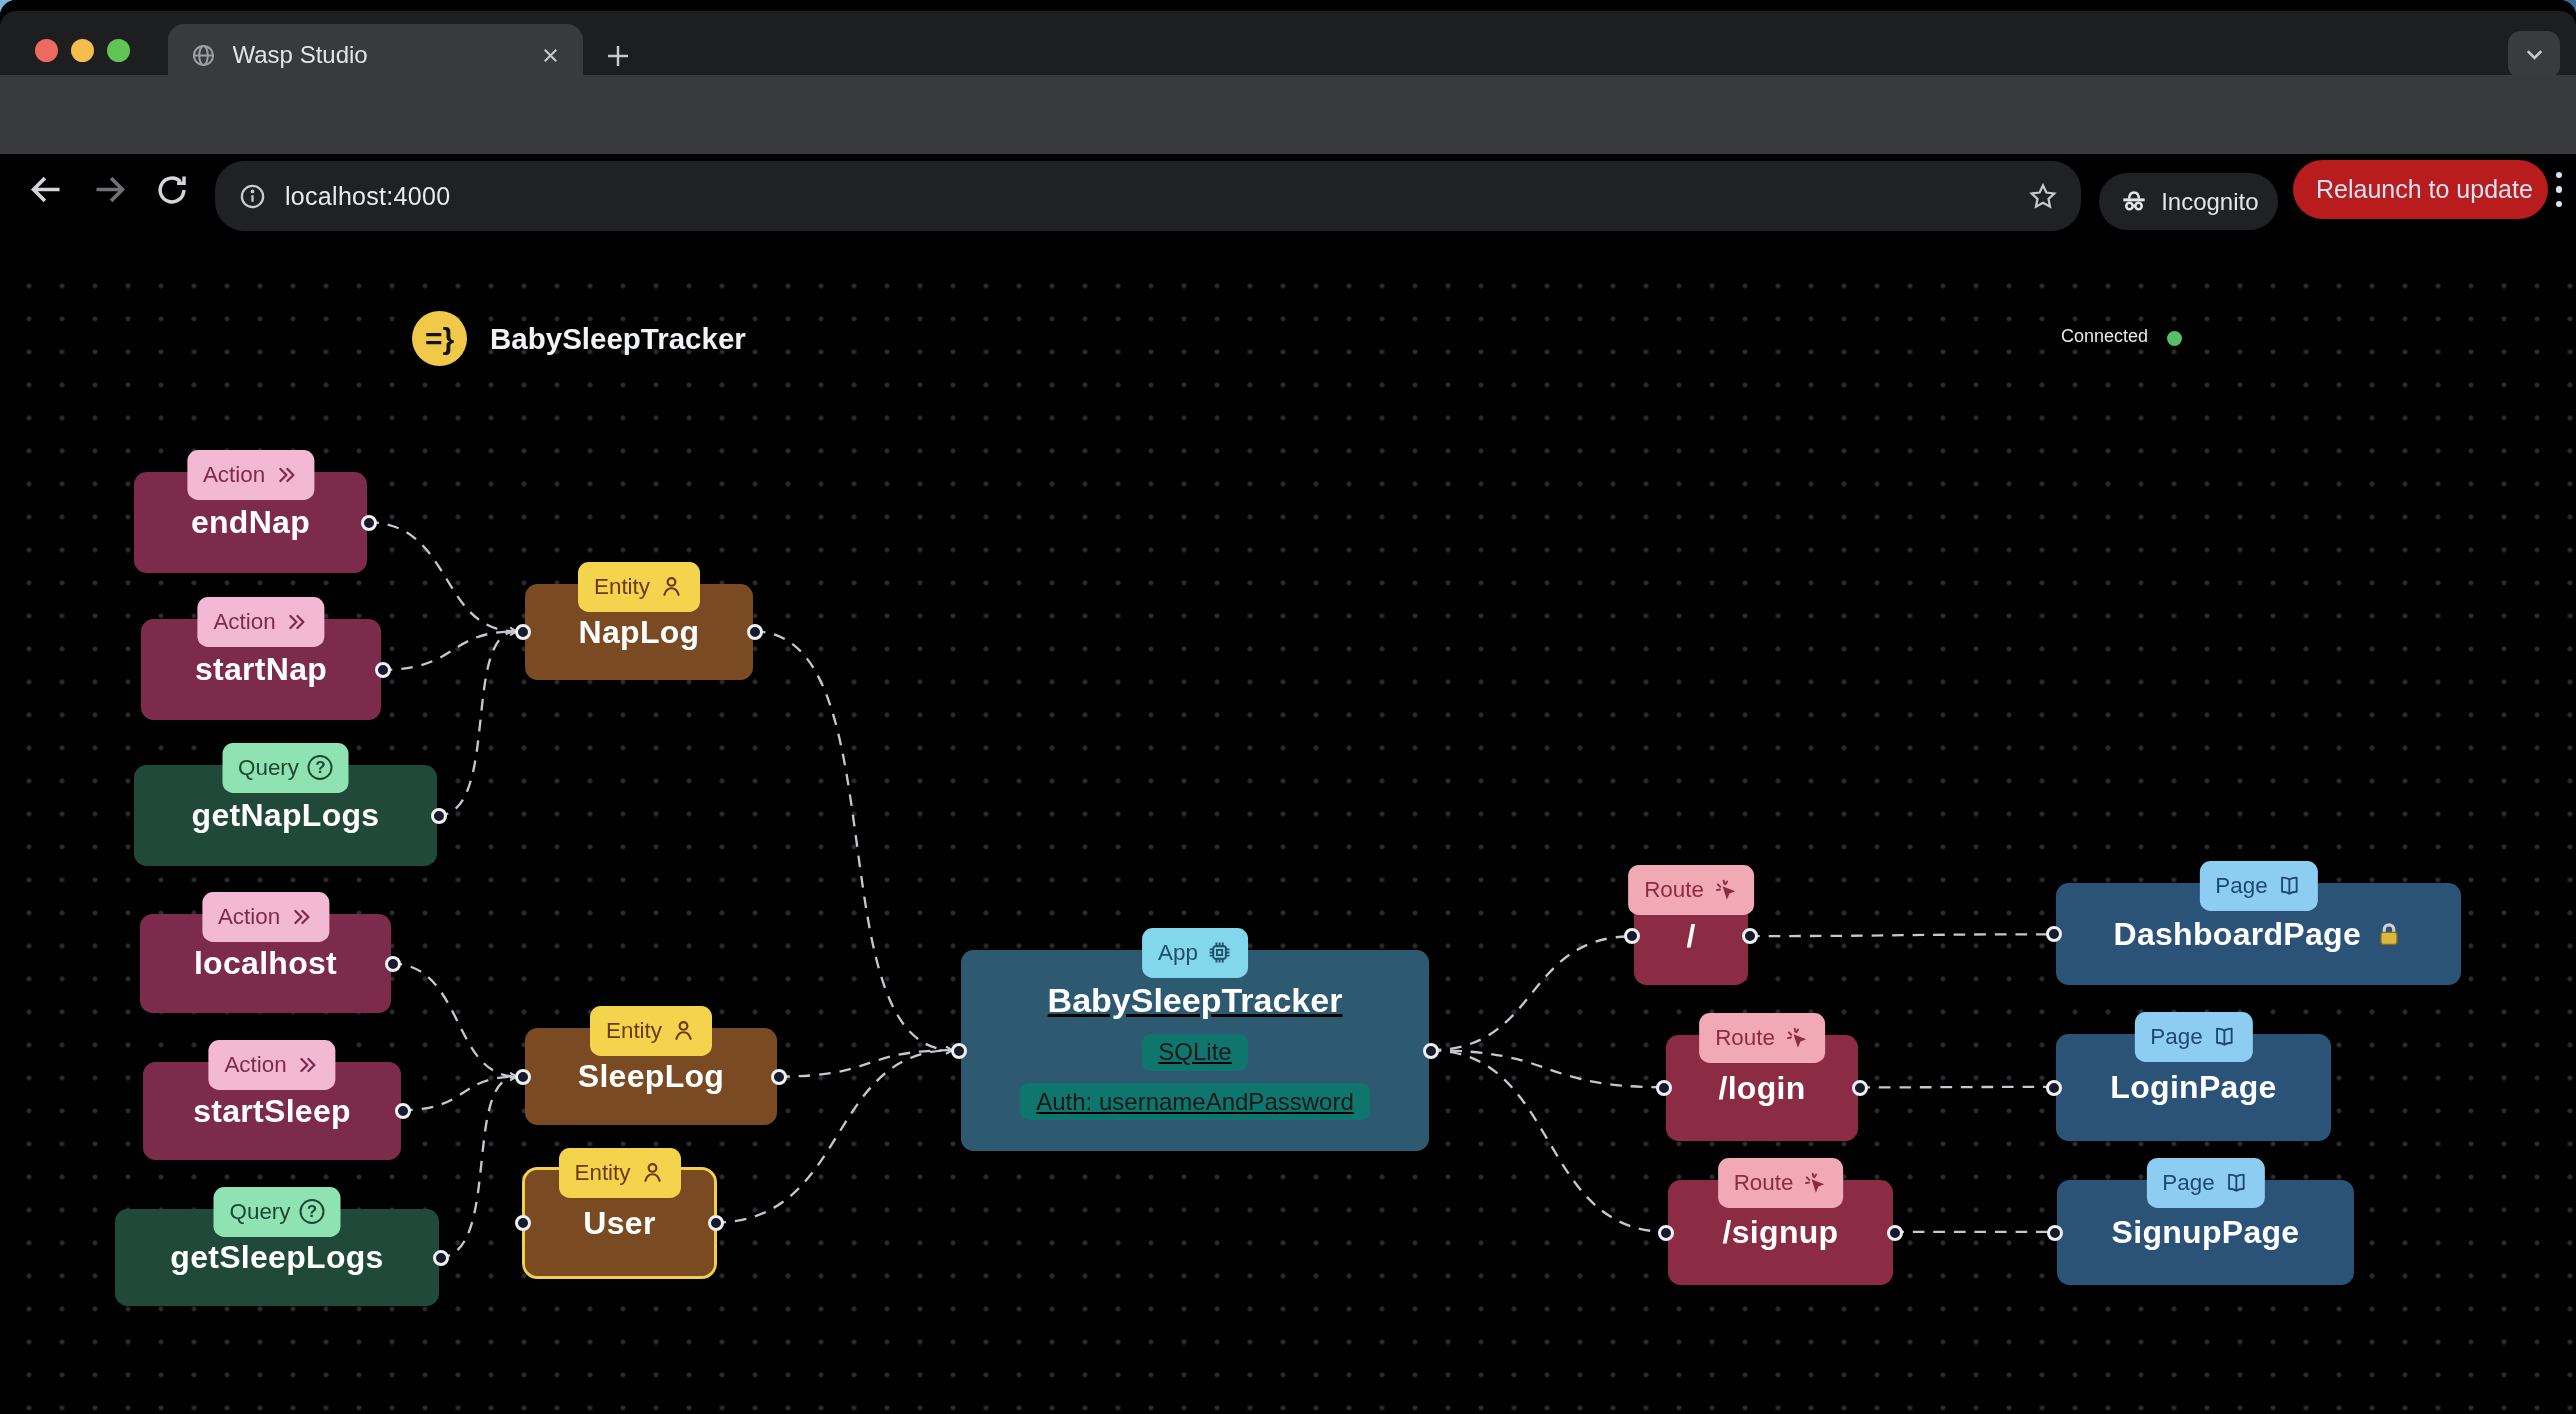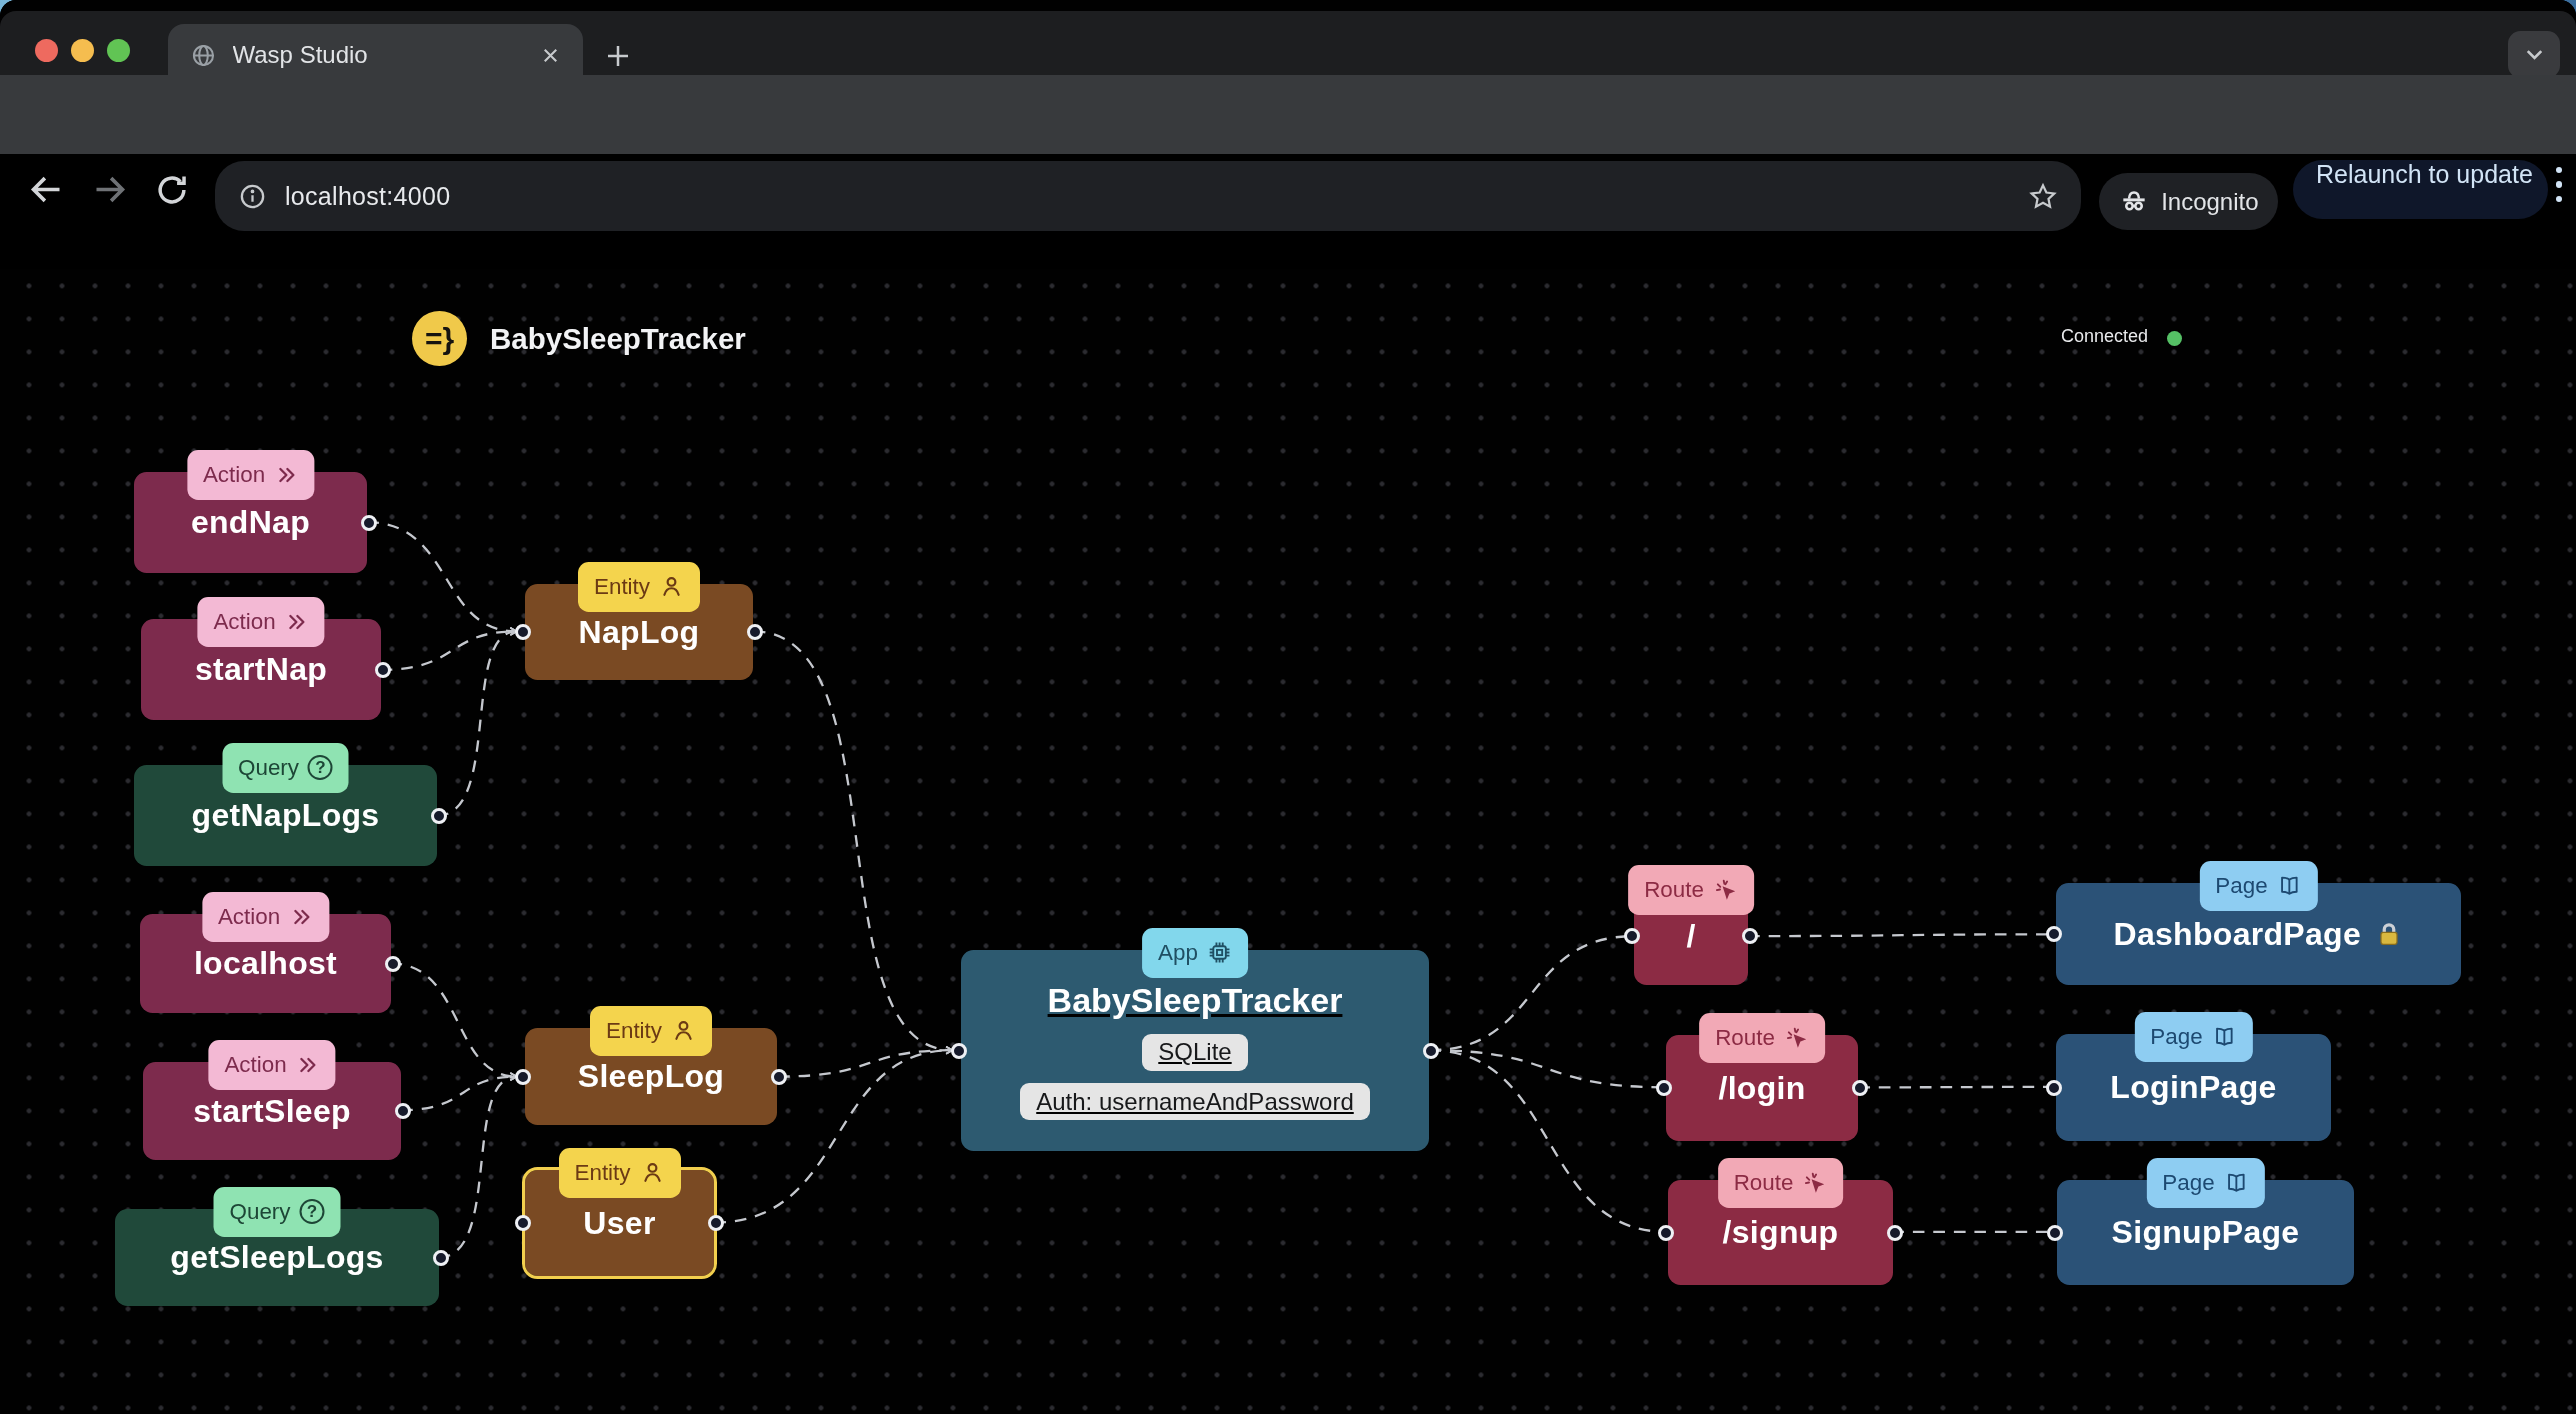--- a/index.html
+++ b/index.html
@@ -31,21 +31,21 @@
              background:#383a3d; z-index:20; }
   .nav-ic { position:absolute; top:93px; width:43px; height:43px; }
   .omnibox { position:absolute; left:215px; top:86px; width:1866px; height:70px;
              background:#1f2125; border-radius:29px; display:flex; align-items:center;
              padding:0 23px; gap:18px; }
   .url { color:#e8eaed; font-size:25px; letter-spacing:0.3px; flex:1; }
   .incog-badge { position:absolute; left:2099px; top:98px; width:179px; height:57px;
                  background:#1f2125; border-radius:29px; display:flex; align-items:center;
                  justify-content:center; gap:10.7px; color:#e3e5e8; font-size:24px; }
   .relaunch { position:absolute; left:2293px; top:85px; width:255px; height:59px;
-              background:#0f172a; border-radius:29.5px; display:flex; align-items:flex-start;
+              background:#b91c1c; border-radius:29.5px; display:flex; align-items:center;
               padding:0 9px 0 23px; gap:12.5px; }
   .relaunch-label { color:#d2e4f6; font-size:25px; font-weight:500; white-space:nowrap; }
   .kebab { display:flex; flex-direction:column; gap:8px; padding:7.2px 10.7px; }
   .kebab i { width:6.3px; height:6.3px; border-radius:50%; background:#d2e4f6; display:block; }
 
   
   .page-header { position:absolute; left:0; top:154px; width:100%; height:115px;
                  background:#000; z-index:10; }
   .logo { position:absolute; left:412px; top:157px; width:55px; height:55px;
           border-radius:50%; background:#f0c94a; color:#151310; font-weight:800;
@@ -69,21 +69,21 @@
   .badge { position:absolute; top:-22.4px; left:50%; transform:translateX(-50%);
            border-radius:10.7px; padding:12px 16px; font-size:22.4px; font-weight:500;
            display:flex; align-items:center; gap:9px; white-space:nowrap; z-index:3; }
   .badge svg { display:block; }
   .handle { position:absolute; width:16px; height:16px; border-radius:50%;
             background:#161a2b; border:3.6px solid #eef0f4; top:50%; z-index:4; }
   .handle.left  { left:-9.8px; transform:translateY(-50%); }
   .handle.right { right:-9.8px; transform:translateY(-50%); }
   .node.app-node { flex-direction:column; gap:14.3px; justify-content:center; }
   .app-title-big { color:#fff; font-size:34px; font-weight:700; }
-  .pill { background:#e5e5e5; color:#17181a; border-radius:9px; padding:4.5px 16px;
+  .pill { background:#0f766e; color:#17181a; border-radius:9px; padding:4.5px 16px;
           font-size:24px; font-weight:500; white-space:nowrap; }
   .pill-col { display:flex; flex-direction:column; align-items:center; gap:12.5px; }
   .qmark { width:25px; height:25px; border:2px solid currentColor; border-radius:50%;
            display:flex; align-items:center; justify-content:center; font-size:17px;
            font-weight:700; }
 </style>
 </head>
 <body>
 
 <div class="desktop-strip"></div>

